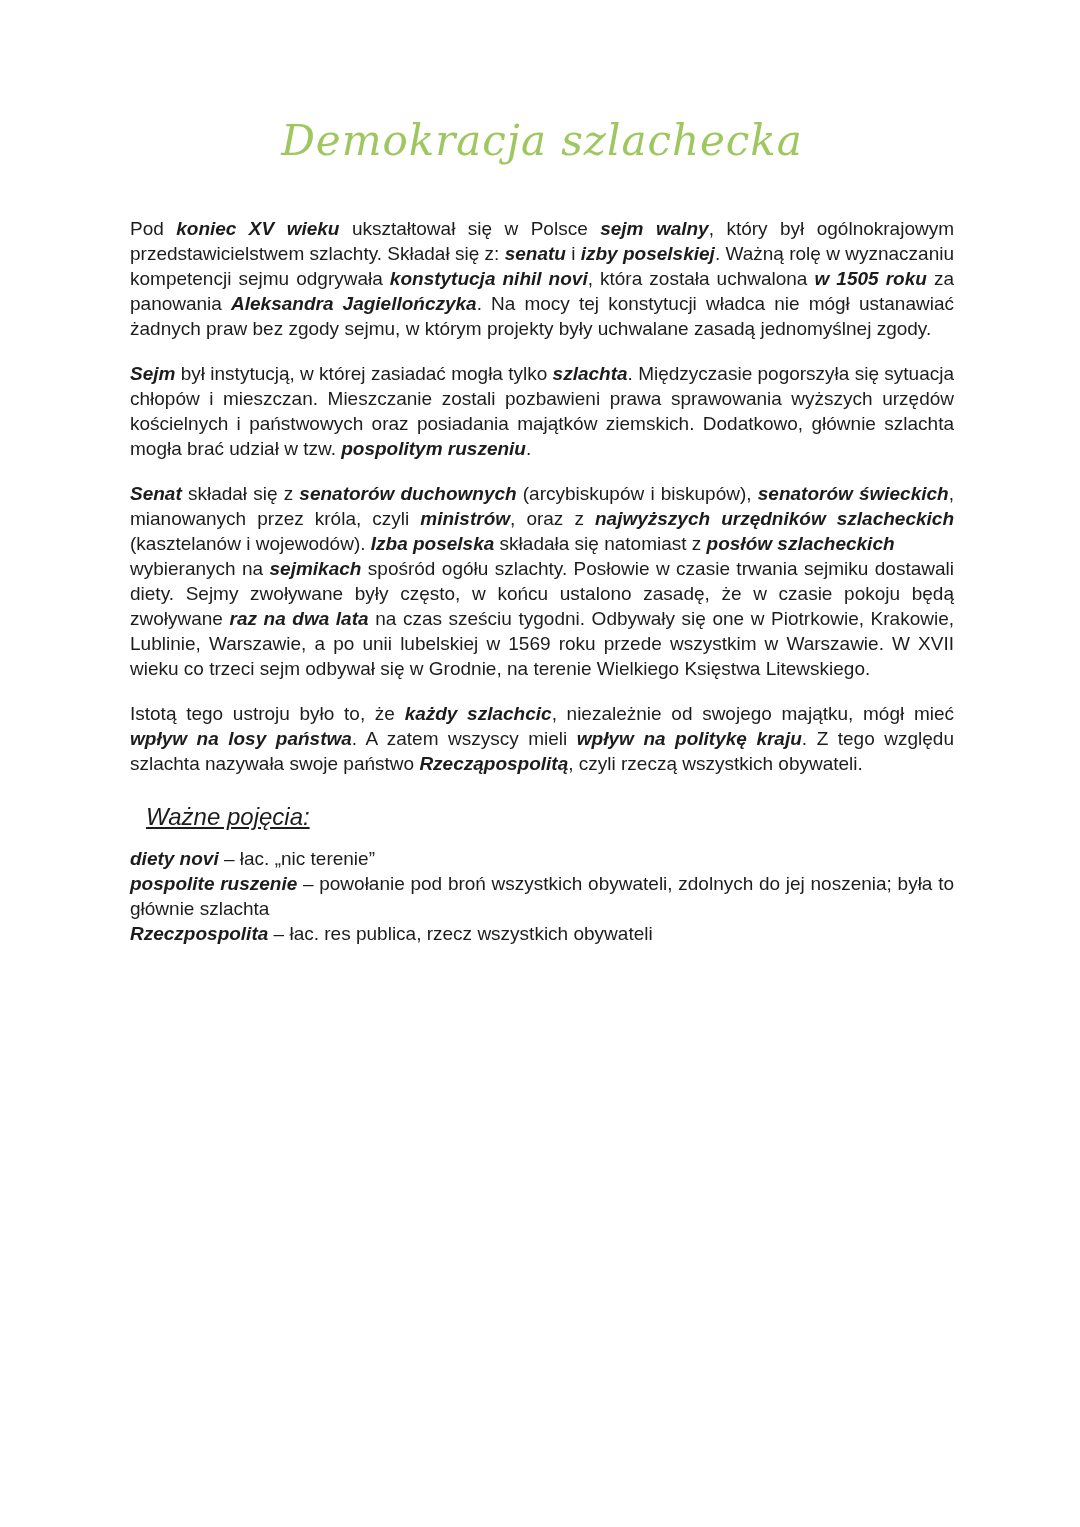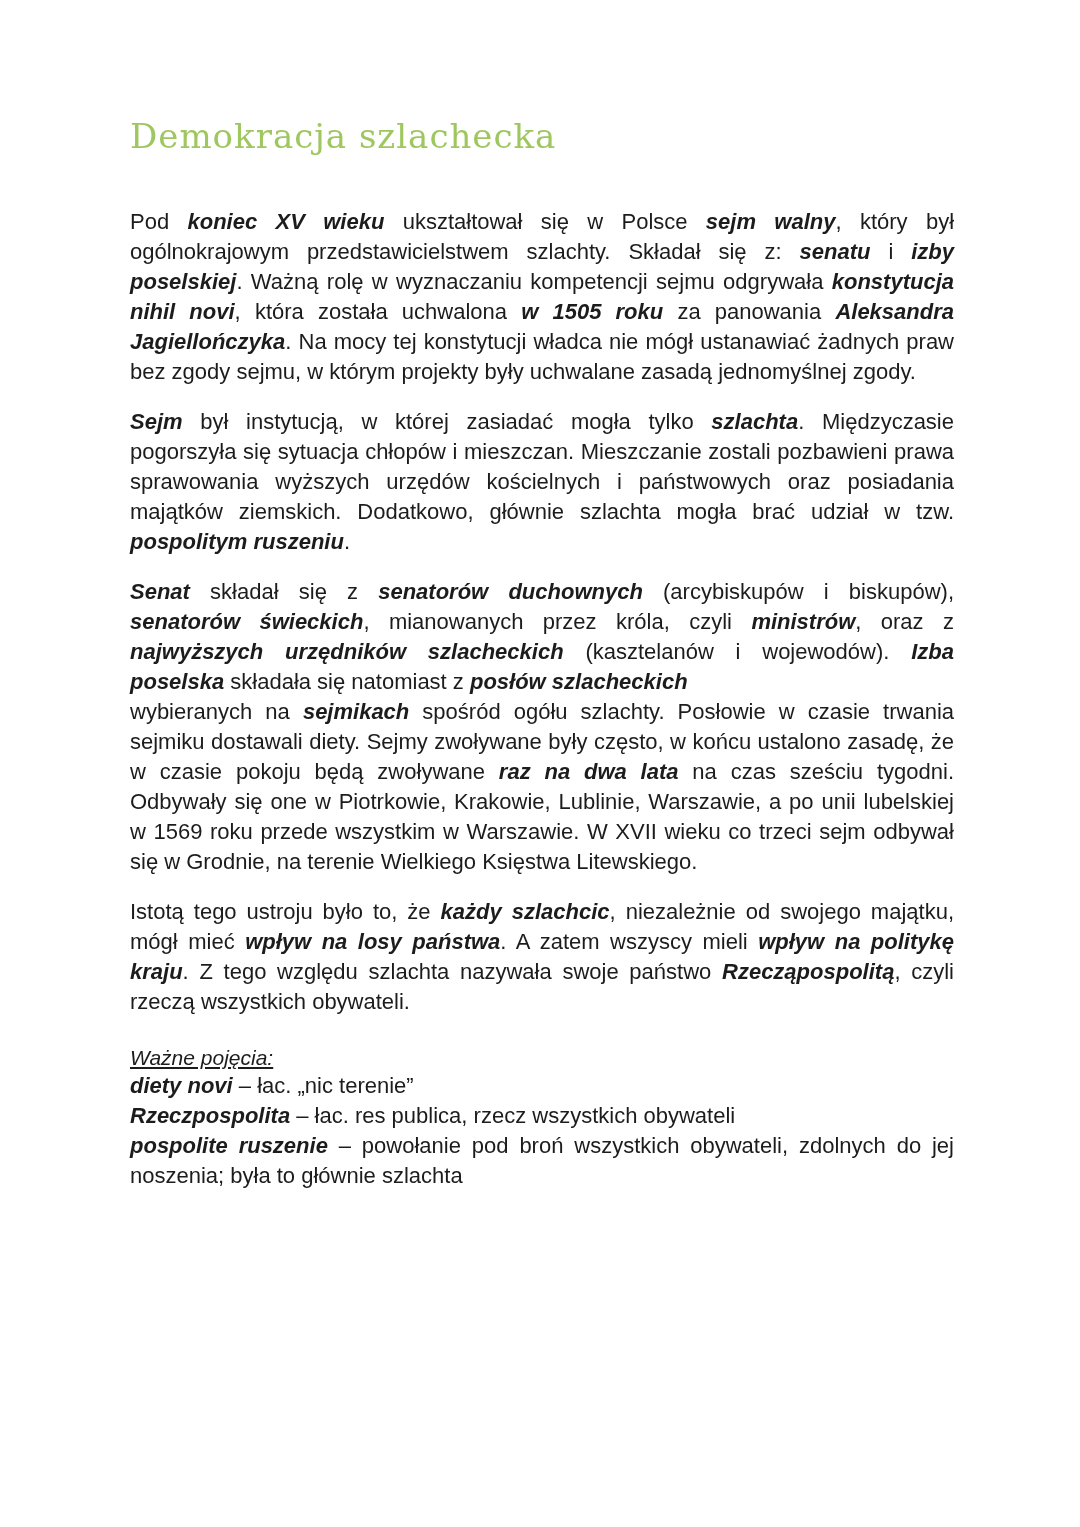--- a/index.html
+++ b/index.html
@@ -13,45 +13,47 @@
     height: 1527px;
     background: #ffffff;
     box-sizing: border-box;
     padding: 116px 126px 0 130px;
     overflow: hidden;
     font-family: "Liberation Sans", sans-serif;
     color: #1c1c1c;
   }
   .title {
     font-family: "DejaVu Serif", serif;
+    font-style: italic;
     font-weight: normal;
-    font-size: 34px;
+    font-size: 42px;
     line-height: 1.2;
+    text-align: center;
     letter-spacing: 1px;
     margin: 0 0 50px 0;
   }
   .para {
-    font-size: 22px;
-    line-height: 30px;
+    font-size: 19px;
+    line-height: 25px;
     text-align: justify;
     margin: 0 0 20px 0;
   }
   .em {
     font-weight: bold;
     font-style: italic;
   }
   .glossary {
     margin-top: 28px;
   }
   .glossary-heading {
     font-style: italic;
     text-decoration: underline;
-    font-size: 21px;
+    font-size: 24px;
     line-height: 26px;
-    margin: 0;
+    margin: 16px;
   }
   .glossary-entry {
     margin: 0;
   }
 </style>
 </head>
 <body>
 
 <div class="page" style="color: rgb(28, 28, 28);">
   <h1 class="title" style="color: rgb(159, 199, 95);">Demokracja szlachecka</h1>
@@ -61,18 +63,18 @@
         <p class="para"><span>Pod </span><span class="em">koniec XV wieku</span><span> ukształtował się w Polsce </span><span class="em">sejm walny</span><span>, który był ogólnokrajowym przedstawicielstwem szlachty. Składał się z: </span><span class="em">senatu</span><span> i </span><span class="em">izby poselskiej</span><span>. Ważną rolę w wyznaczaniu kompetencji sejmu odgrywała </span><span class="em">konstytucja nihil novi</span><span>, która została uchwalona </span><span class="em">w 1505 roku</span><span> za panowania </span><span class="em">Aleksandra Jagiellończyka</span><span>. Na mocy tej konstytucji władca nie mógł ustanawiać żadnych praw bez zgody sejmu, w którym projekty były uchwalane zasadą jednomyślnej zgody.</span></p>
         <p class="para"><span class="em">Sejm</span><span> był instytucją, w której zasiadać mogła tylko </span><span class="em">szlachta</span><span>. Międzyczasie pogorszyła się sytuacja chłopów i mieszczan. Mieszczanie zostali pozbawieni prawa sprawowania wyższych urzędów kościelnych i państwowych oraz posiadania majątków ziemskich. Dodatkowo, głównie szlachta mogła brać udział w tzw. </span><span class="em">pospolitym ruszeniu</span><span>.</span></p>
         <p class="para"><span class="em">Senat</span><span> składał się z </span><span class="em">senatorów duchownych</span><span> (arcybiskupów i biskupów), </span><span class="em">senatorów świeckich</span><span>, mianowanych przez króla, czyli </span><span class="em">ministrów</span><span>, oraz z </span><span class="em">najwyższych urzędników szlacheckich</span><span> (kasztelanów i wojewodów). </span><span class="em">Izba poselska</span><span> składała się natomiast z </span><span class="em">posłów szlacheckich</span><br><span>wybieranych na </span><span class="em">sejmikach</span><span> spośród ogółu szlachty. Posłowie w czasie trwania sejmiku dostawali diety. Sejmy zwoływane były często, w końcu ustalono zasadę, że w czasie pokoju będą zwoływane </span><span class="em">raz na dwa lata</span><span> na czas sześciu tygodni. Odbywały się one w Piotrkowie, Krakowie, Lublinie, Warszawie, a po unii lubelskiej w 1569 roku przede wszystkim w Warszawie. W XVII wieku co trzeci sejm odbywał się w Grodnie, na terenie Wielkiego Księstwa Litewskiego.</span></p>
         <p class="para"><span>Istotą tego ustroju było to, że </span><span class="em">każdy szlachcic</span><span>, niezależnie od swojego majątku, mógł mieć </span><span class="em">wpływ na losy państwa</span><span>. A zatem wszyscy mieli </span><span class="em">wpływ na politykę kraju</span><span>. Z tego względu szlachta nazywała swoje państwo </span><span class="em">Rzecząpospolitą</span><span>, czyli rzeczą wszystkich obywateli.</span></p>
       </div>
 
     <div class="glossary">
       <p class="glossary-heading">Ważne pojęcia:</p>
       <div>
           <p class="para glossary-entry"><span class="em">diety novi</span><span> – łac. „nic terenie”</span></p>
+          <p class="para glossary-entry"><span class="em">pospolite ruszenie</span><span> – powołanie pod broń wszystkich obywateli, zdolnych do jej noszenia; była to głównie szlachta</span></p>
           <p class="para glossary-entry"><span class="em">Rzeczpospolita</span><span> – łac. res publica, rzecz wszystkich obywateli</span></p>
-          <p class="para glossary-entry"><span class="em">pospolite ruszenie</span><span> – powołanie pod broń wszystkich obywateli, zdolnych do jej noszenia; była to głównie szlachta</span></p>
         </div>
     </div>
   </div>
 </div>
 
 </body></html>

